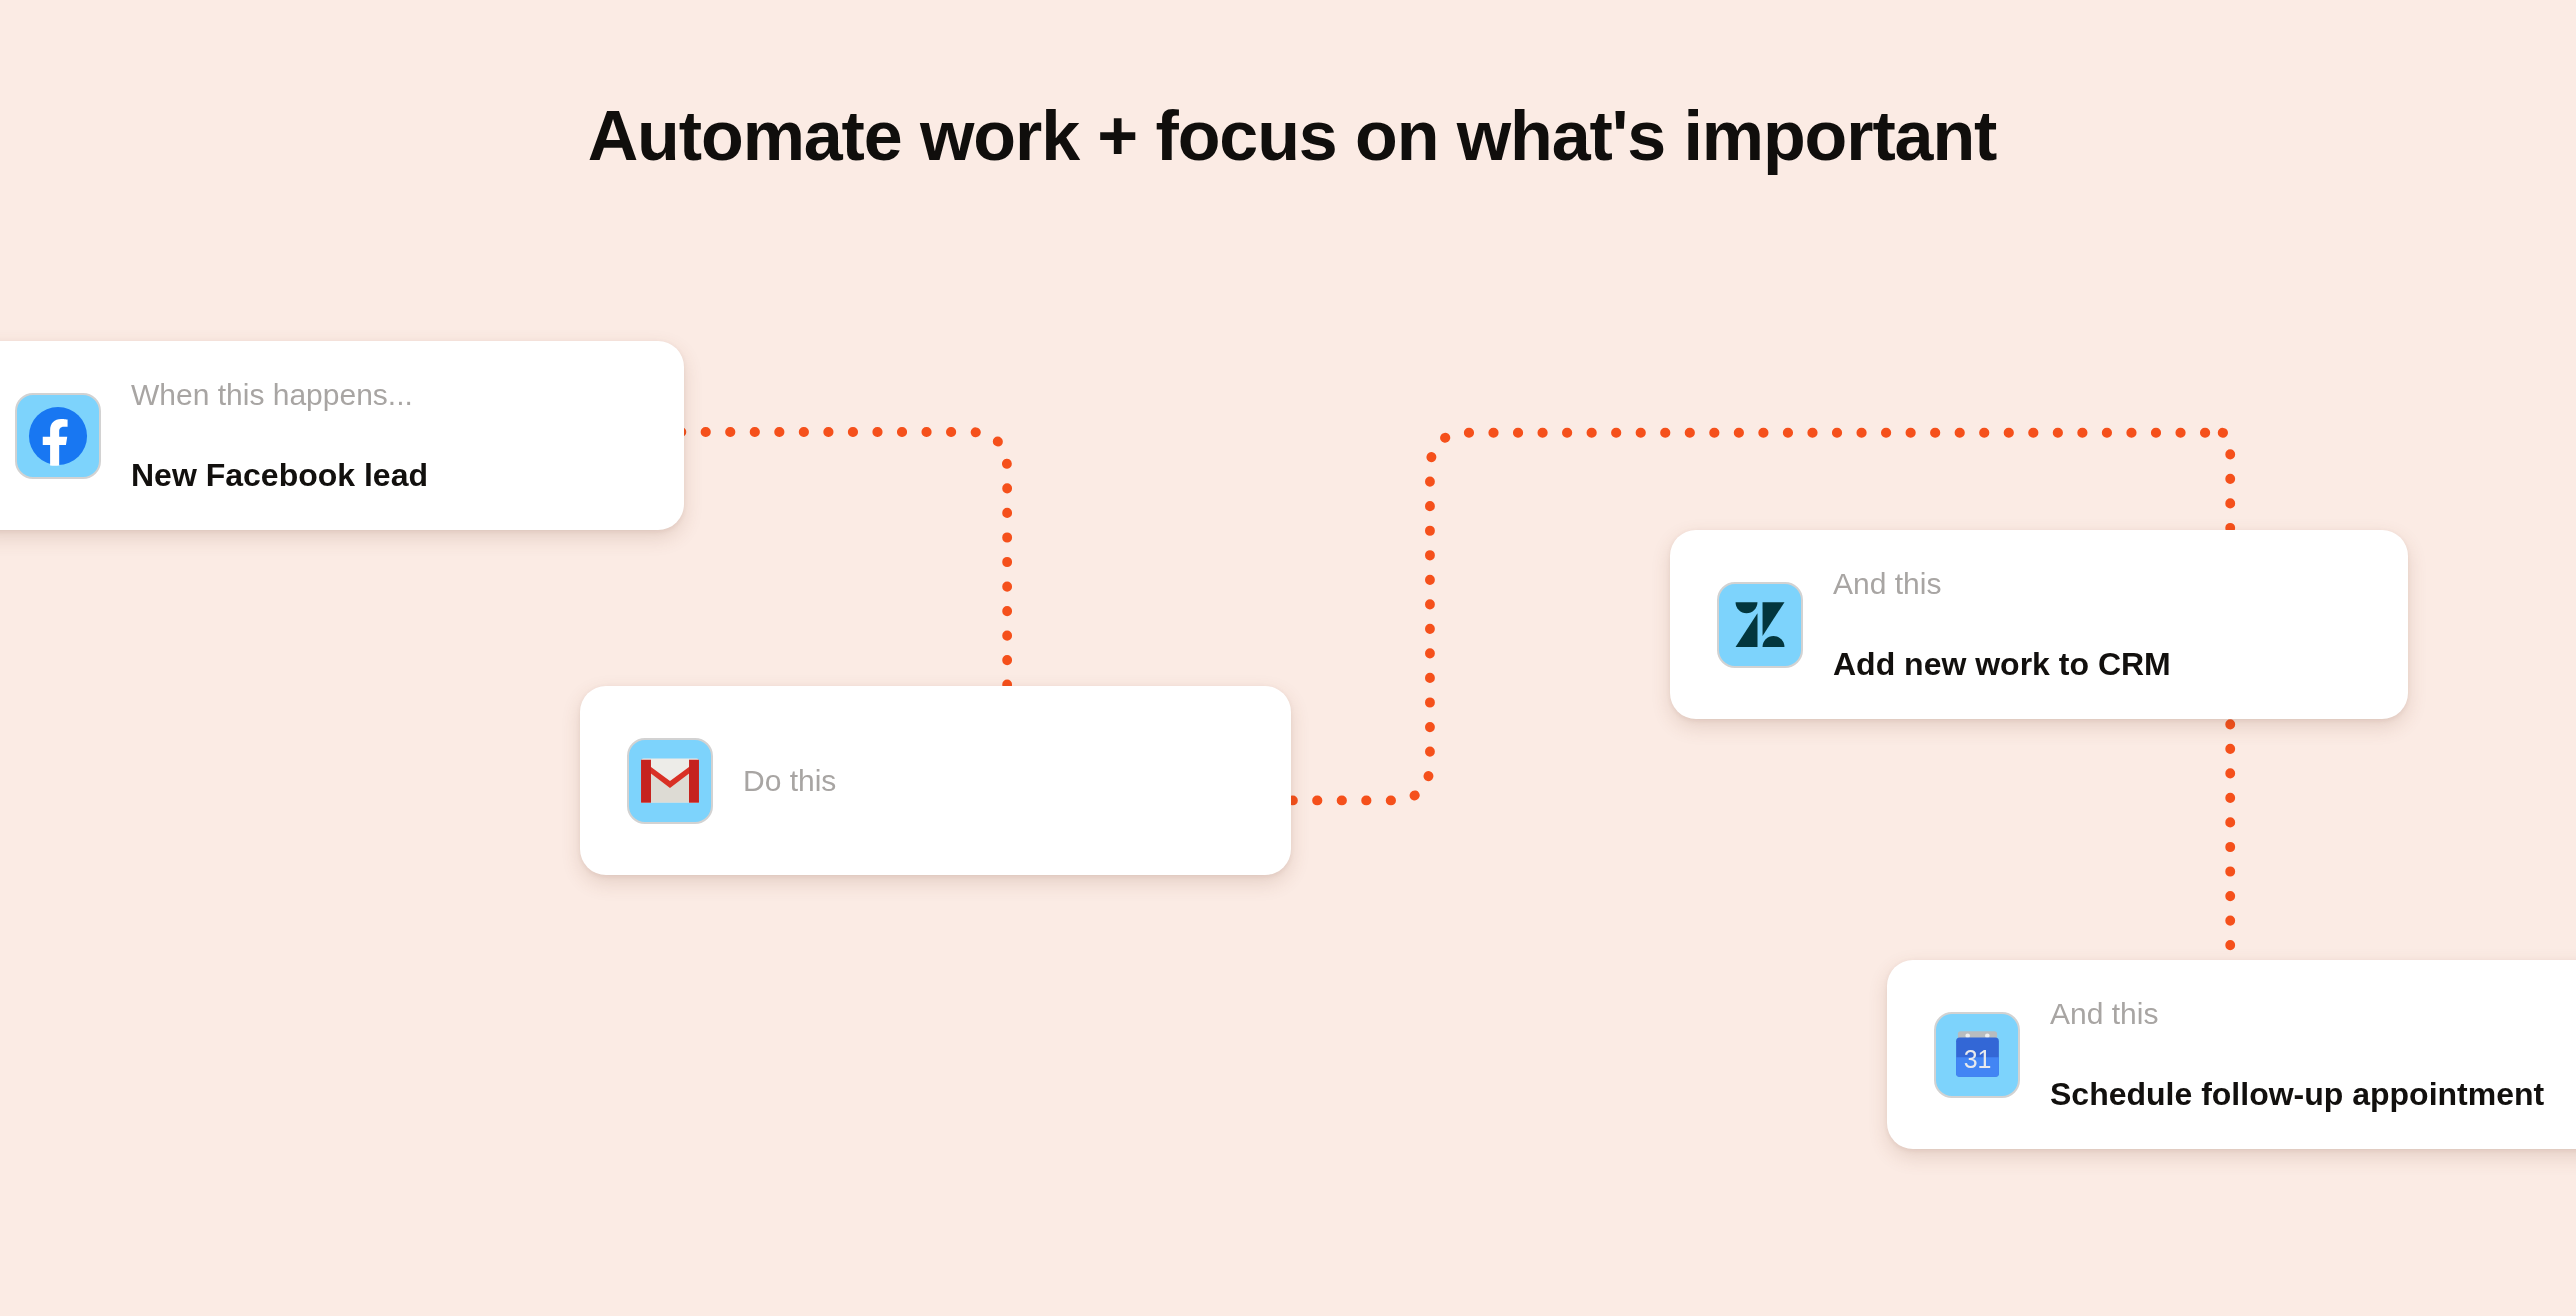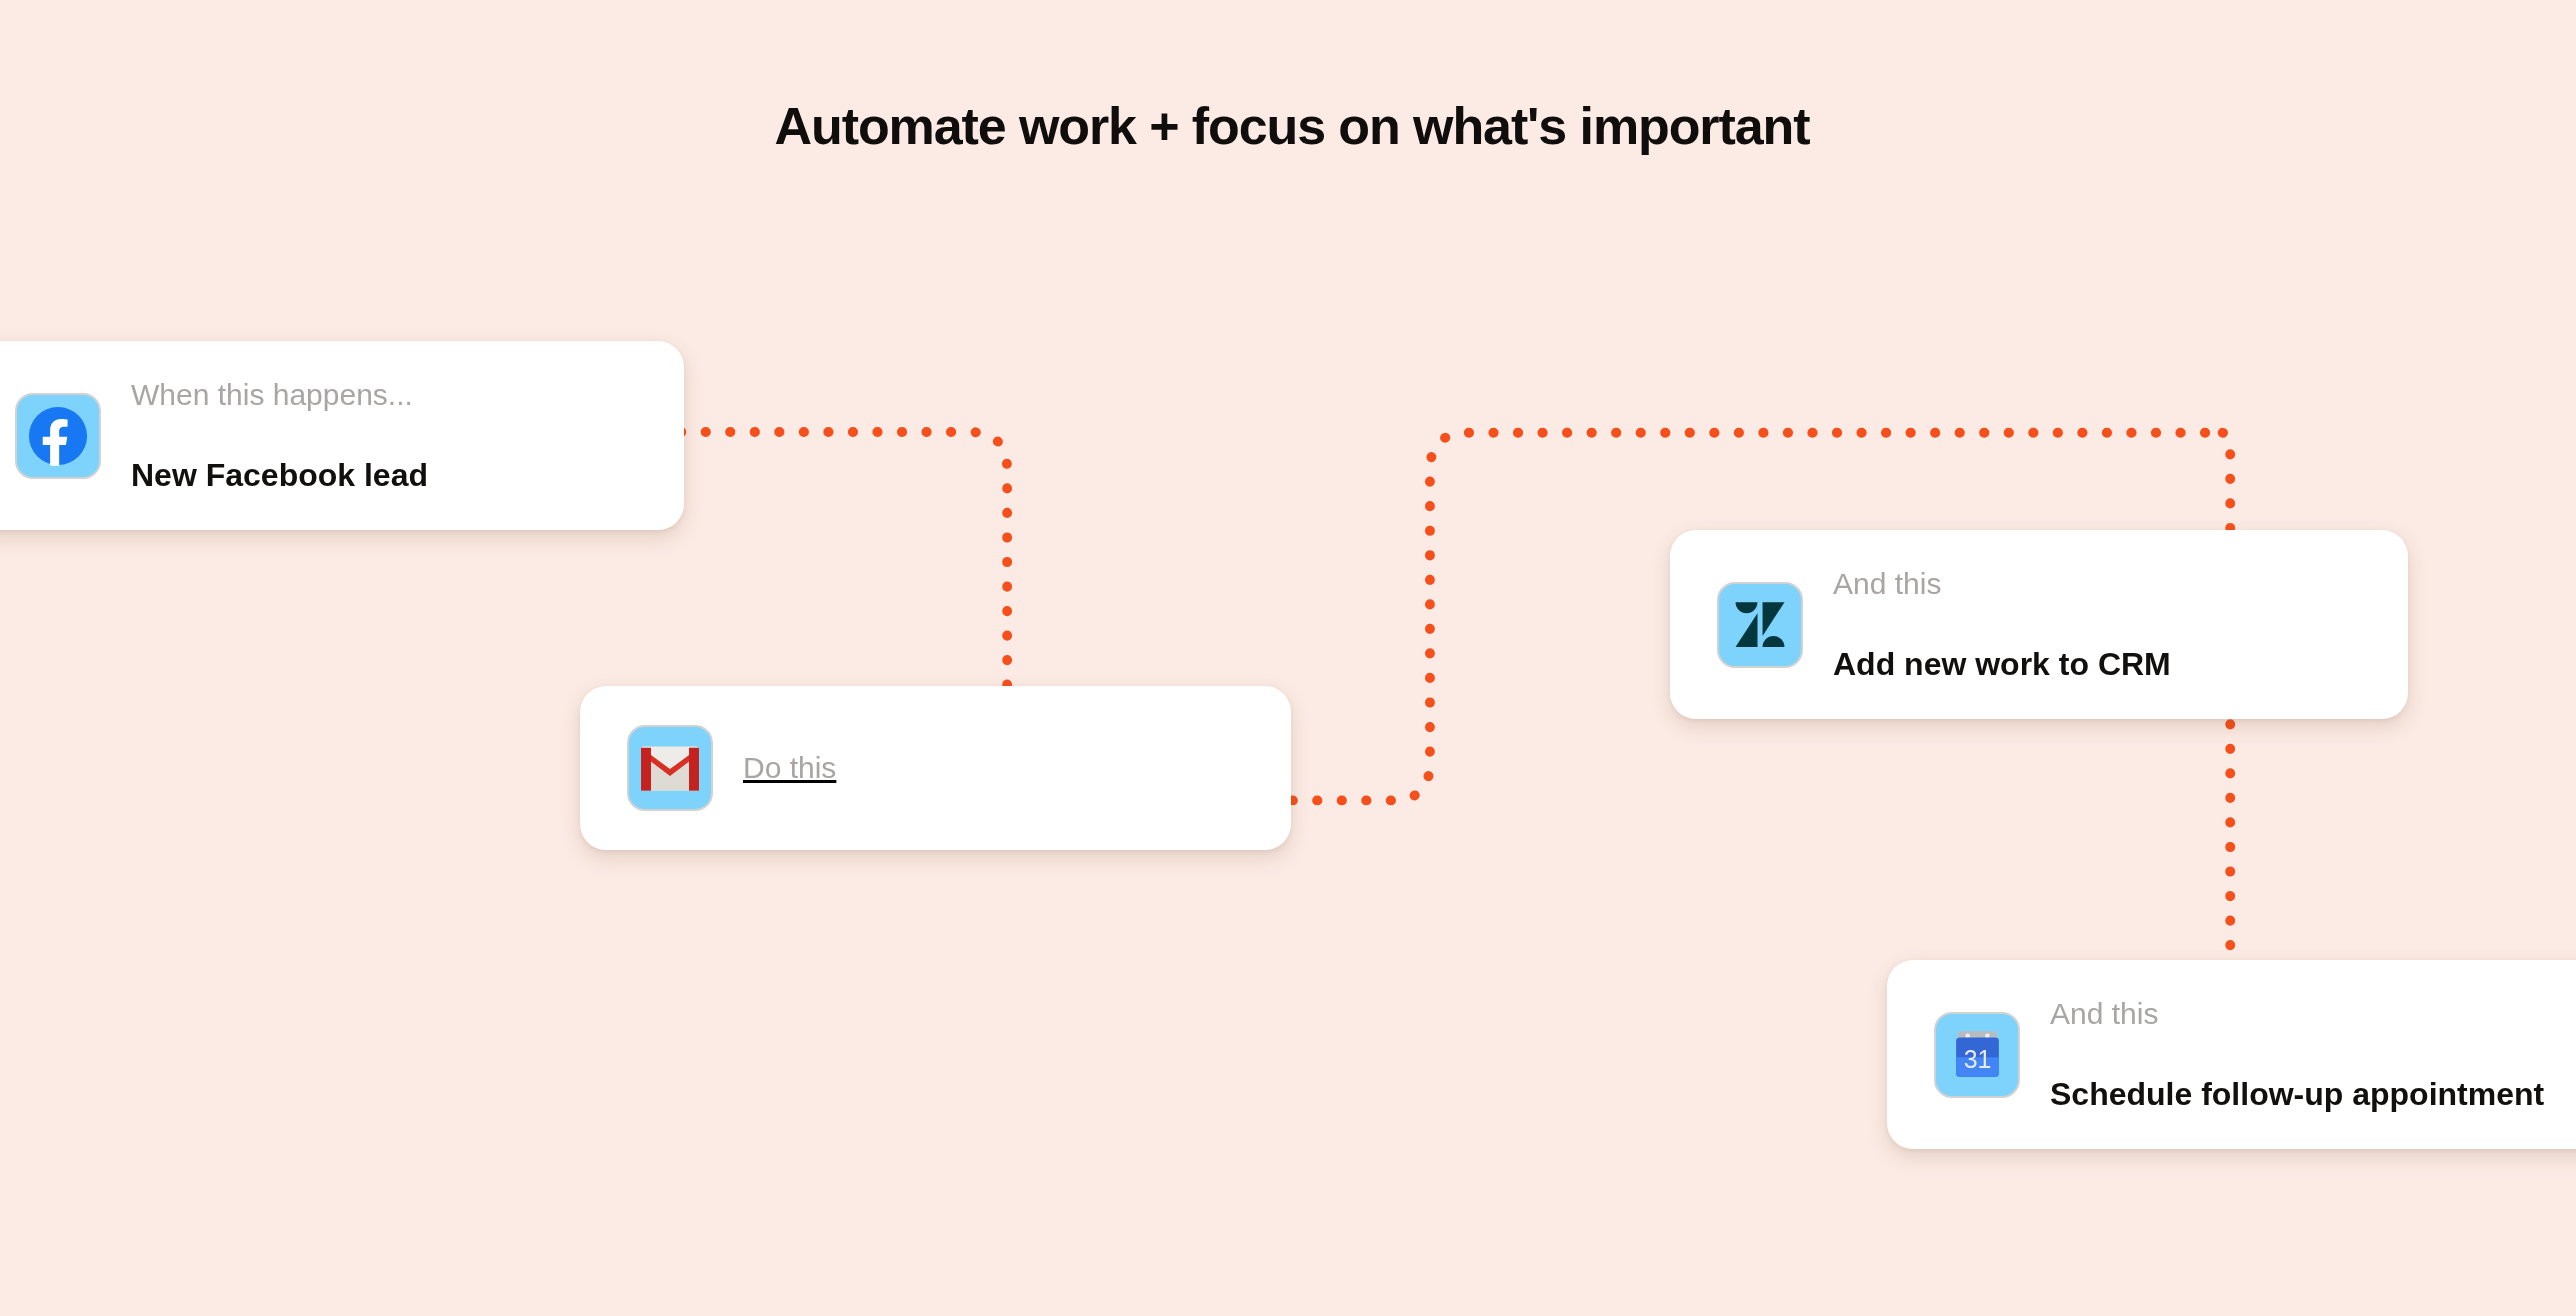--- a/index.html
+++ b/index.html
@@ -23,21 +23,21 @@
     overflow: hidden;
   }
 
   
   .headline {
     position: absolute;
     left: 0;
     top: 98px;
     width: 2576px;
     text-align: center;
-    font-size: 52px;
+    font-size: 70px;
     line-height: 1.1;
     font-weight: 700;
     letter-spacing: -1.1px;
     color: #100E0C;
     white-space: nowrap;
     padding-left: 8px;
   }
 
   
   #connectors {
@@ -106,22 +106,21 @@
     left: -35px;
     top: 341px;
     width: 719px;
     height: 189px;
     padding-left: 50px;
   }
   #card-gmail {
     left: 580px;
     top: 686px;
     width: 711px;
-    height: 164px;
-    text-decoration: underline;
+    height: 189px;
   }
   #card-crm {
     left: 1670px;
     top: 530px;
     width: 738px;
     height: 189px;
   }
   #card-calendar {
     left: 1887px;
     top: 960px;

